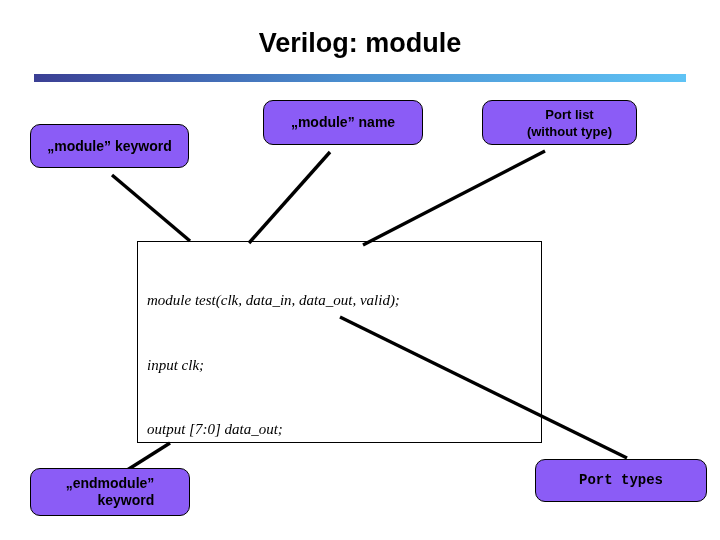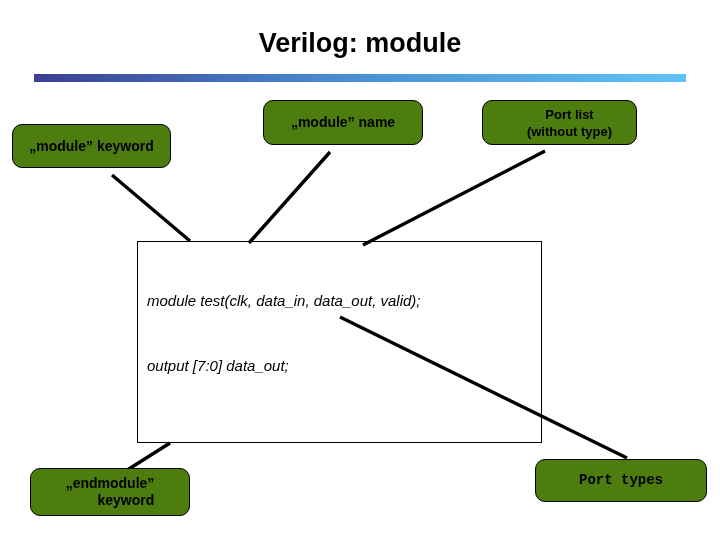--- a/index.html
+++ b/index.html
@@ -55,36 +55,36 @@
     left: 0; top: 0;
     width: 720px;
     height: 540px;
     pointer-events: none;
   }
 
   
   .callout {
     position: absolute;
     box-sizing: border-box;
-    background: #4d7c0f;
+    background: #8b5cf6;
     border: 1px solid #000000;
     border-radius: 10px;
     display: flex;
     align-items: center;
     justify-content: center;
     text-align: center;
     font-size: 14px;
     font-weight: bold;
     line-height: 17px;
     color: #000000;
     white-space: pre-line;
   }
 
   #callout-module-keyword {
-    left: 12px;  top: 124px;  width: 159px; height: 44px;
+    left: 30px;  top: 124px;  width: 159px; height: 44px;
   }
   #callout-module-name {
     left: 263px; top: 100px;  width: 160px; height: 45px;
   }
   #callout-port-list {
     left: 482px; top: 100px;  width: 155px; height: 45px;
     font-weight: bold;
     font-size: 13px;
     padding-left: 20px;
   }
@@ -111,21 +111,21 @@
     left: 9px;
     top: 5px;
     font-family: "Liberation Sans", sans-serif;
     font-style: italic;
     font-size: 15px;
     font-weight: normal;
     line-height: 21.5px;
     color: #000000;
     white-space: pre;
   }
-  .code-line { display: block; }
+  .code-line { display: block; font-family: Liberation Serif, serif; }
 </style>
 </head>
 <body>
 
 <div id="slide">
 
   <div class="slide-title">Verilog: module</div>
 
   <div class="title-rule">
     <svg width="652" height="8" viewBox="0 0 652 8" xmlns="http://www.w3.org/2000/svg">
@@ -149,20 +149,21 @@
     <line x1="545" y1="151" x2="363" y2="245" stroke="#000000" stroke-width="3.4"></line>
 
     <line x1="627" y1="458" x2="340" y2="317" stroke="#000000" stroke-width="3.4"></line>
 
     <line x1="105" y1="484" x2="170" y2="443" stroke="#000000" stroke-width="3.4"></line>
   </svg>
 
   <div id="code-box">
     <div id="code-lines">
       <span class="code-line">module test(clk, data_in, data_out, valid);</span>
+      <span class="code-line">input clk;</span>
       <span class="code-line">output [7:0] data_out;</span>
       
       
       
       
       
     </div>
   </div>
 
   <div class="callout" id="callout-module-keyword">„module” keyword</div>

